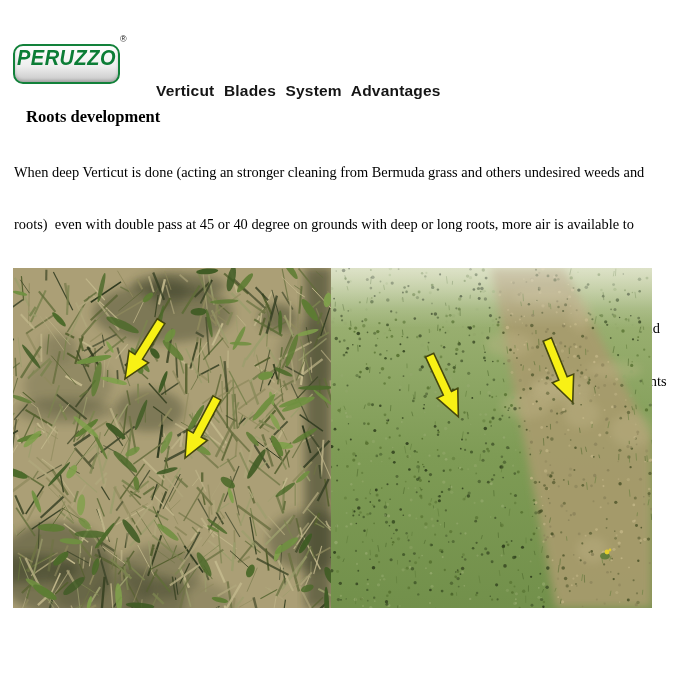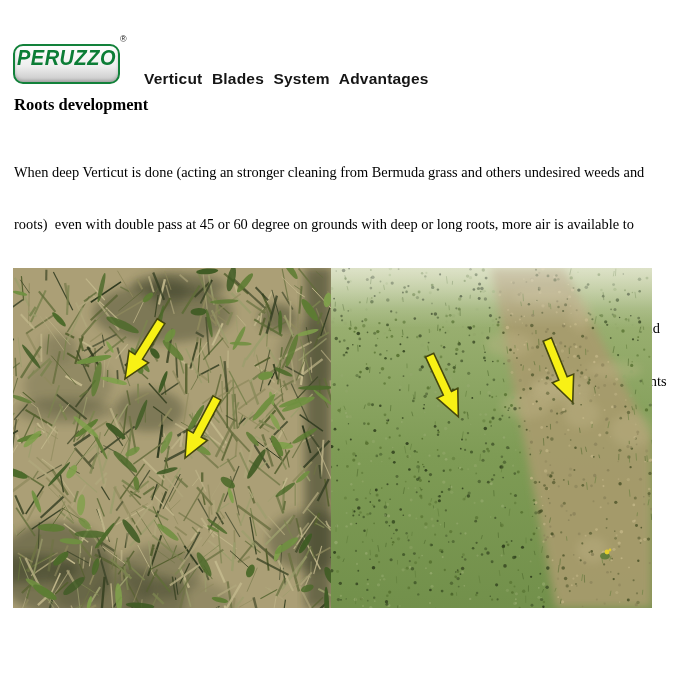--- a/index.html
+++ b/index.html
@@ -7,24 +7,24 @@
         font-family:"Liberation Serif",serif;}
   .logo-box{position:absolute;left:13px;top:44px;width:103px;height:36px;
         border:2px solid #12813a;border-radius:10px;
         background:linear-gradient(180deg,#ffffff 0%,#efefef 55%,#c7c7c7 100%);
         box-shadow:inset 0 -2px 3px rgba(0,0,0,.18);
         display:flex;align-items:flex-start;justify-content:center;}
   .logo-text{font-family:"Liberation Sans",sans-serif;font-style:italic;font-weight:bold;
         font-size:20px;color:#0c7d36;letter-spacing:.5px;transform:scaleY(1.08);}
   .logo-reg{position:absolute;left:120px;top:34px;font-family:"Liberation Sans",sans-serif;
         font-size:9px;color:#222;}
-  .title{position:absolute;left:140px;top:66px;margin:4px;
+  .title{position:absolute;left:140px;top:66px;margin:16px;
         font-family:"Liberation Sans",sans-serif;font-weight:bold;font-size:15.5px;
         color:#151515;word-spacing:5px;letter-spacing:.2px;}
-  .heading{position:absolute;left:14px;top:95px;margin:0;
+  .heading{position:absolute;left:14px;top:95px;margin:12px;
         font-family:"Liberation Serif",serif;font-weight:bold;font-size:16.5px;color:#000;}
   .para{position:absolute;left:14px;top:129px;margin:0;
         font-family:"Liberation Serif",serif;font-size:14.4px;line-height:17.4px;
         color:#000;white-space:pre;}
   .figures{position:absolute;left:13px;top:268px;width:639px;height:340px;
         display:flex;font-size:0;}
   .figures svg{display:block;}
 </style>
 </head>
 <body>
@@ -35,21 +35,21 @@
     <span class="logo-text">PERUZZO</span>
   </div>
   <span class="logo-reg">®</span>
 
   <h1 class="title">Verticut  Blades  System  Advantages</h1>
 
   <h2 class="heading">Roots development</h2>
 
   <div class="para">
     <div>When deep Verticut is done (acting an stronger cleaning from Bermuda grass and others undesired weeds and</div>
-    <div>roots)  even with double pass at 45 or 60 degree on grounds with deep or long roots, more air is available to</div>
+    <div>roots)  even with double pass at 45 or 40 degree on grounds with deep or long roots, more air is available to</div>
     <div>move through the soil, which allows a stronger root system to develop. The strengthened root system that</div>
     <div>develops helps the plants become more resistant to various stresses. The grass leaves begin quickly growing and</div>
     <div>visibly grow in uniform color covering those previous stressed areas. “Improved root systems will help the plants</div>
     <div>withstand drought, and provide the plants with additional energy to withstand or recover from other stresses,</div>
     <div>such as traffic and diseases”.</div>
   </div>
 
   <div class="figures">
     <svg id="fig-left" width="318" height="340">
         <defs>

